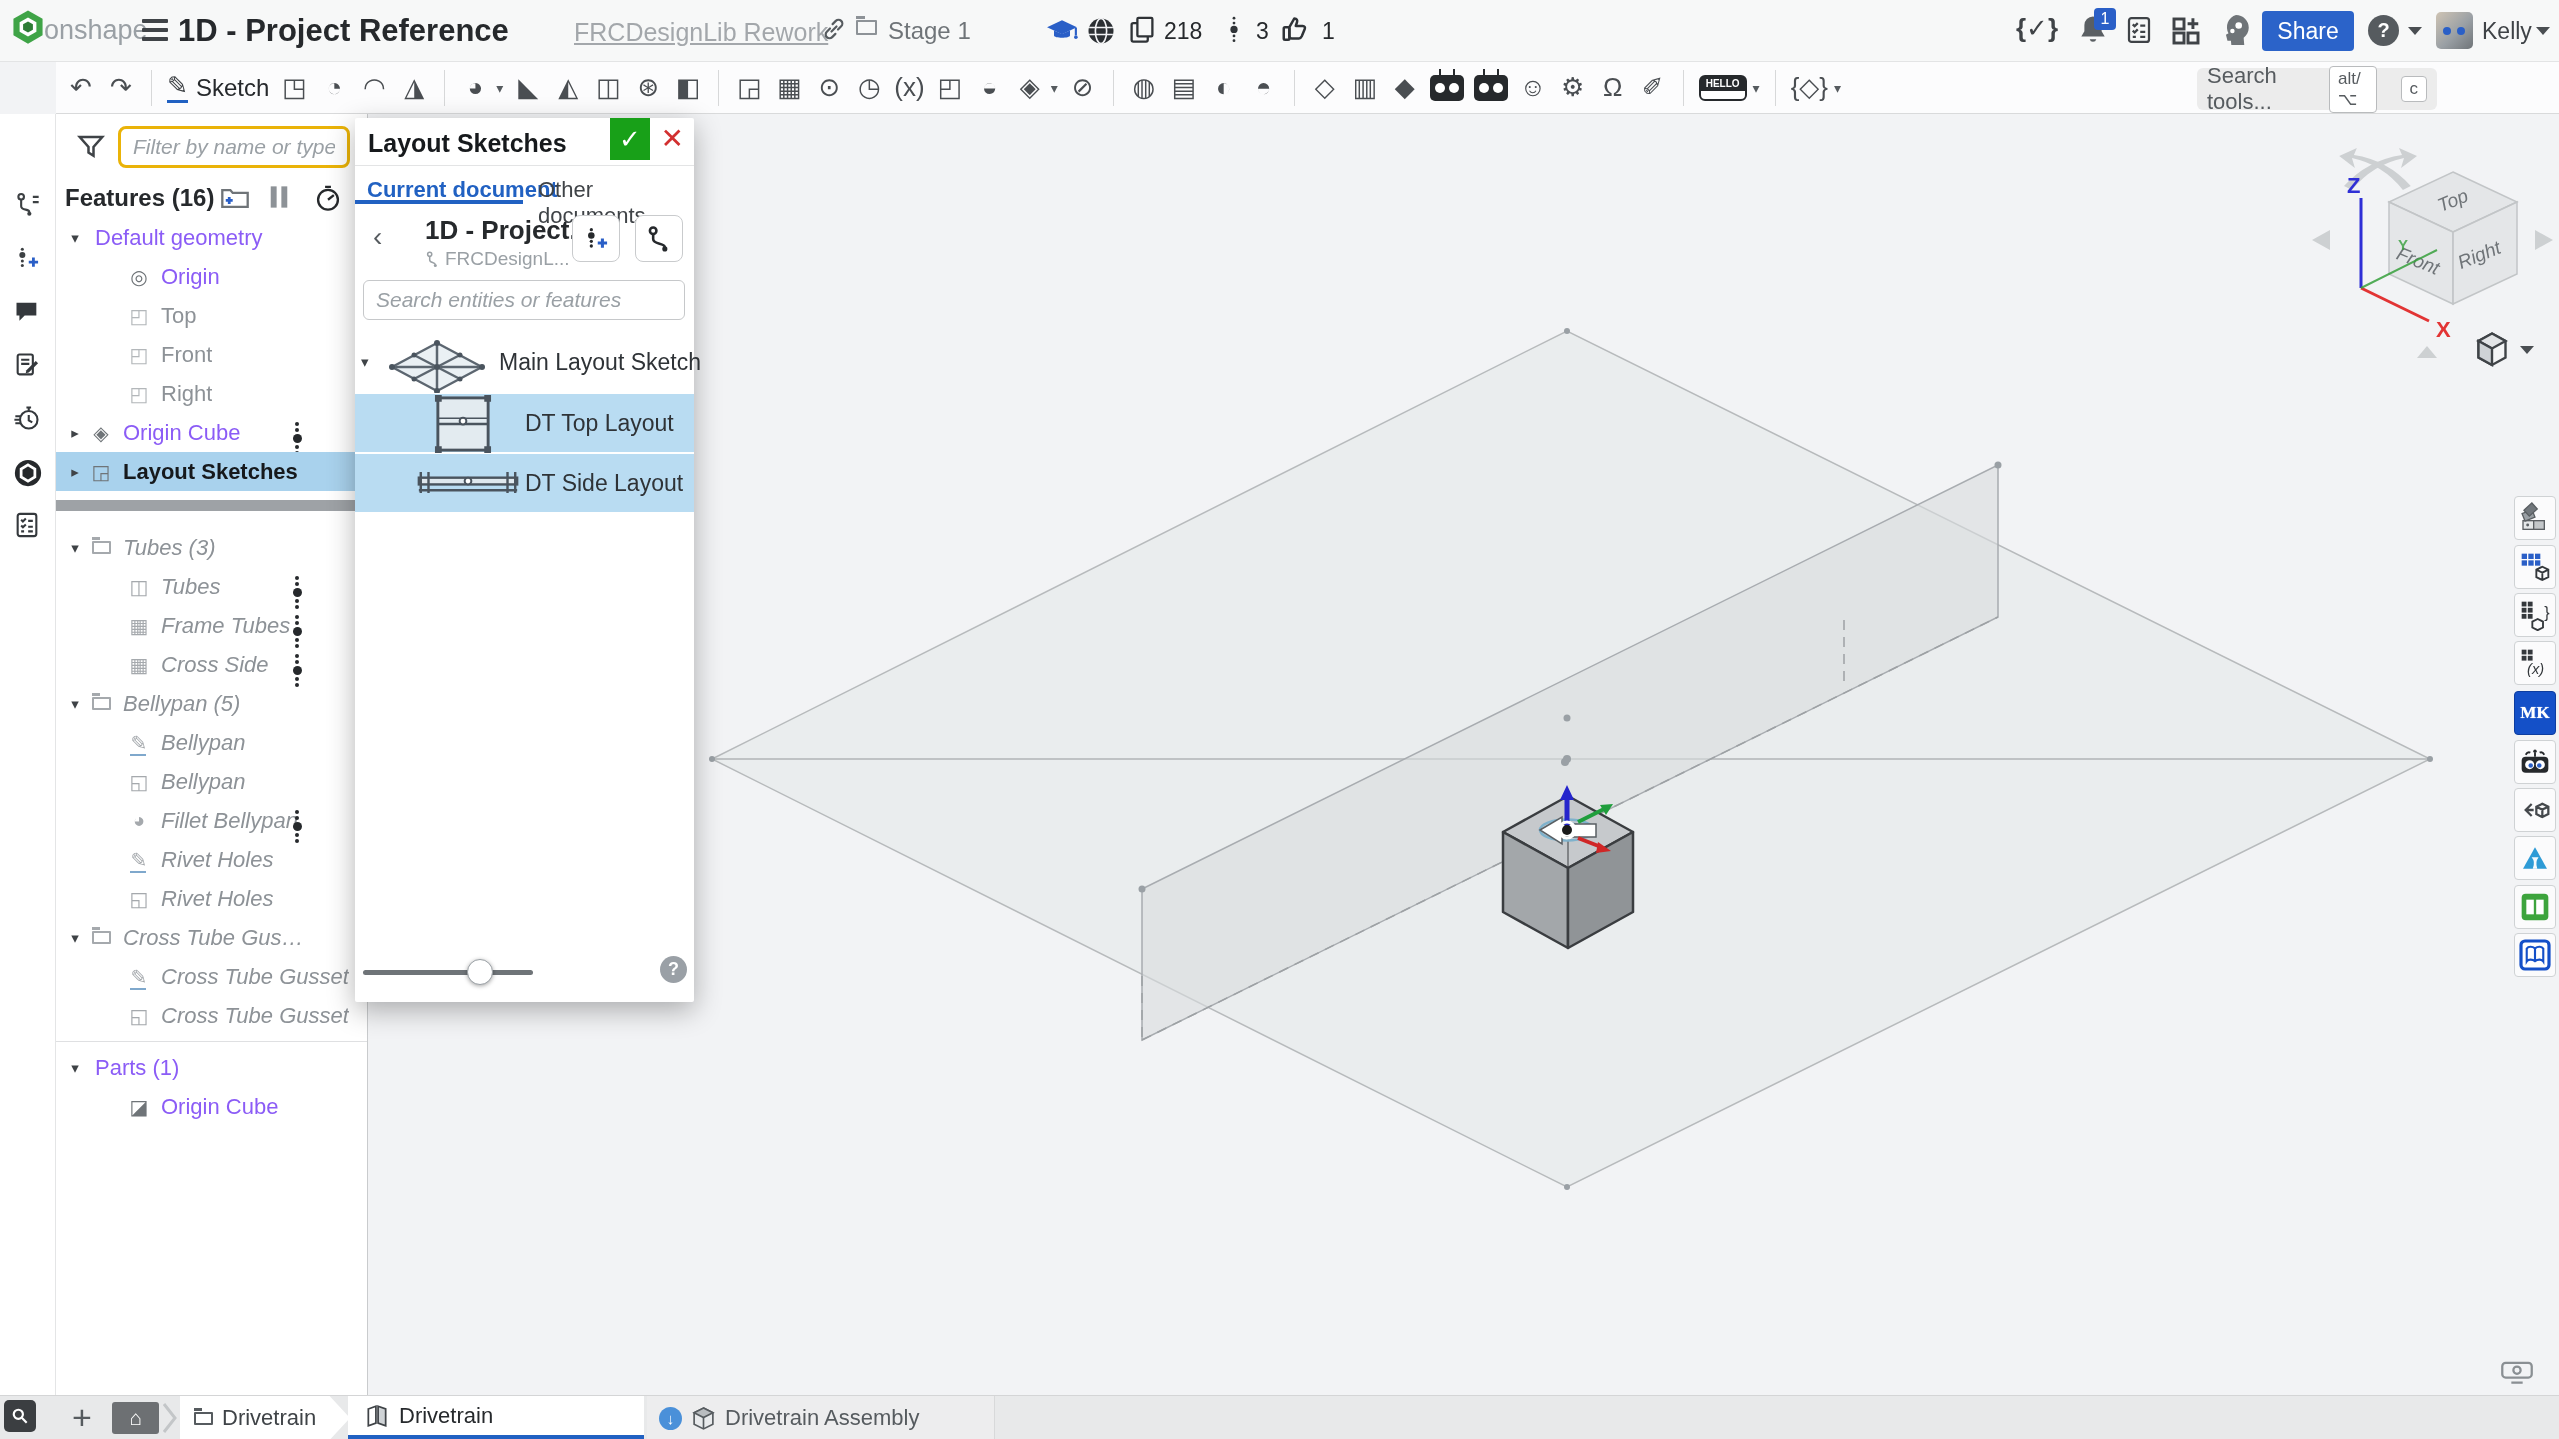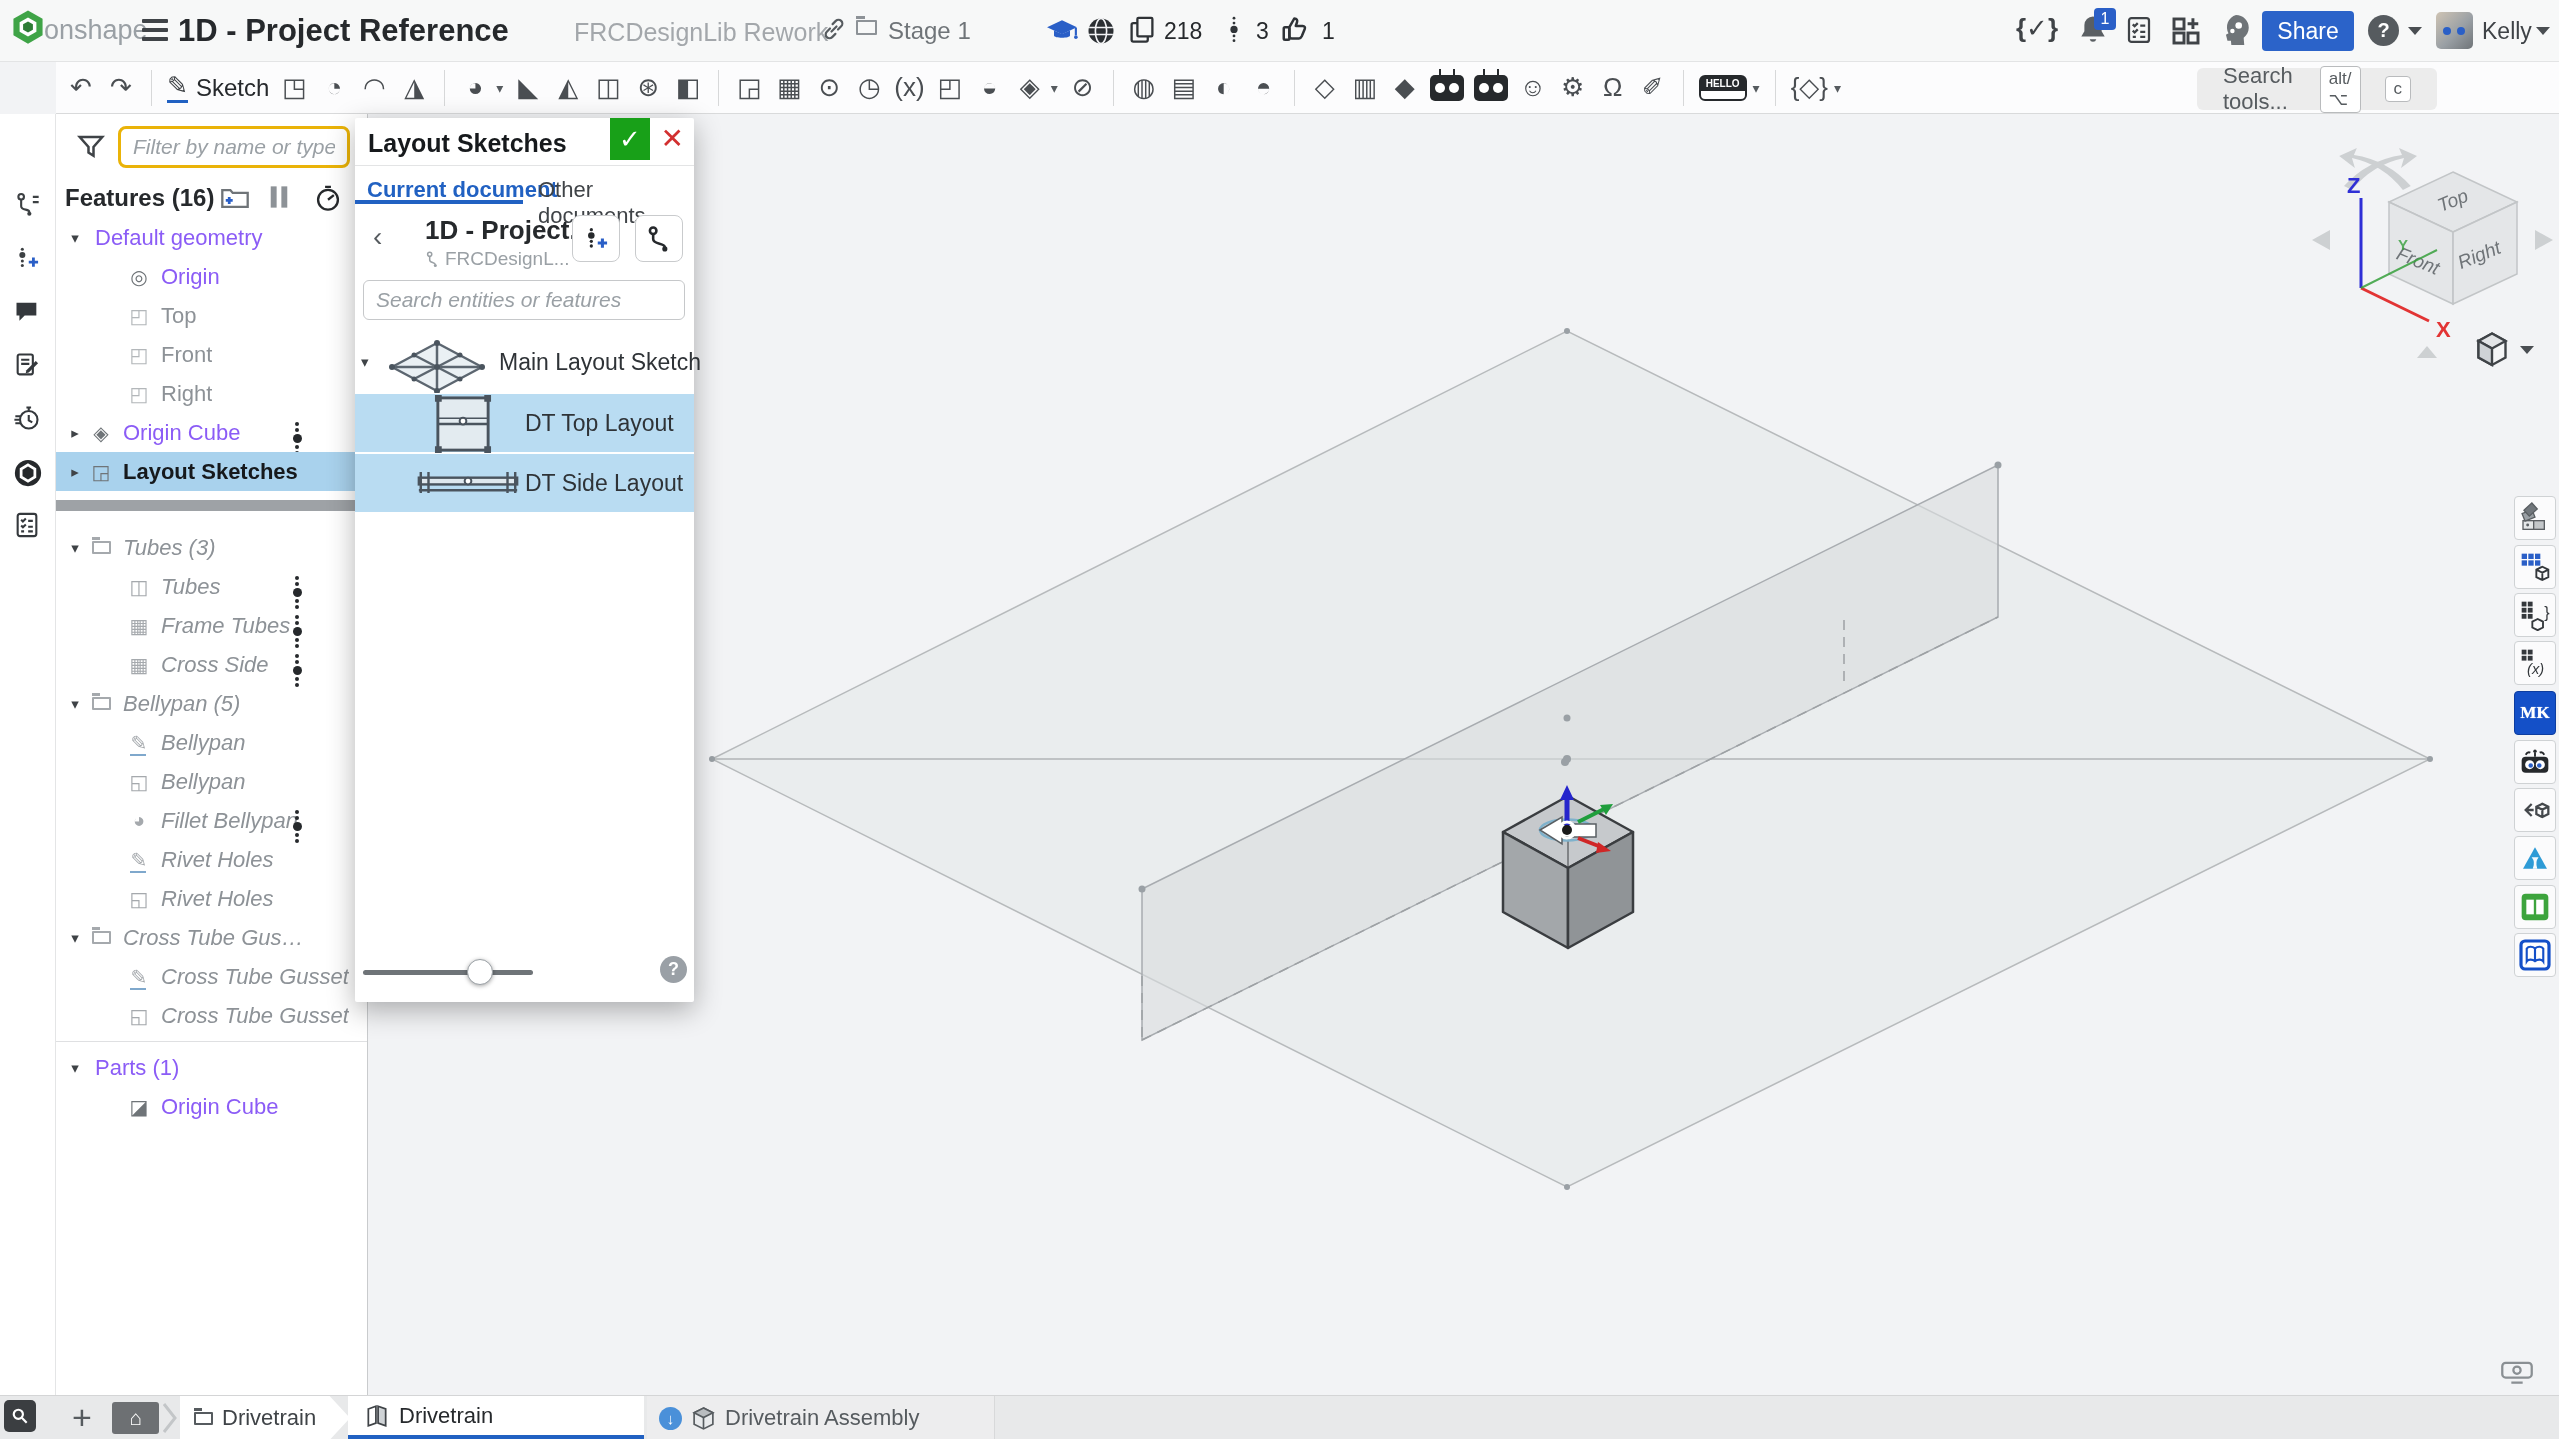--- a/index.html
+++ b/index.html
@@ -11,21 +11,21 @@
   
   #scene { position:absolute; left:0; top:0; z-index:0; }
 
   
   #topbar { position:absolute; left:0; top:0; width:2559px; height:62px; background:#f7f8f8;
     border-bottom:1px solid #e3e4e5; z-index:20; }
   #brand { left:44px; top:15px; font-size:27px; color:#9aa0a5; font-weight:500; }
   #hamburger { left:142px; top:19px; width:26px; height:24px; cursor:pointer; }
   #hamburger i { display:block; height:4px; background:#3f4347; margin-bottom:5px; border-radius:1px; }
   #doc-title { left:178px; top:13px; font-size:31px; font-weight:bold; color:#26292c; }
-  #doc-subtitle { left:574px; top:18px; font-size:25px; color:#a3a7ab; }
+  #doc-subtitle { left:574px; top:18px; font-size:25px; color:#a3a7ab;text-decoration:underline; }
   .tb-stat { font-size:23px; color:#26292c; }
   #ws-label { left:888px; top:17px; font-size:24px; color:#6f7478; }
   #share-btn { left:2262px; top:11px; width:92px; height:40px; background:#2b63c9; color:#fff;
     border:none; border-radius:4px; font-size:23px; text-align:center; line-height:40px; cursor:pointer; }
   #help-btn { left:2368px; top:15px; width:31px; height:31px; border-radius:50%; background:#565b5f;
     color:#fff; font-size:20px; font-weight:bold; text-align:center; line-height:31px; cursor:pointer; }
   .caret { width:0; height:0; border-left:7px solid transparent; border-right:7px solid transparent;
     border-top:8px solid #4a4e52; }
   #avatar { left:2436px; top:12px; width:37px; height:37px; border-radius:5px;
     background:linear-gradient(135deg,#cfc4b4 0%,#9aa0a5 55%,#6f7478 100%); overflow:hidden; }
@@ -46,21 +46,21 @@
   #tb-sketch .pen { font-size:25px; color:#3f4347; border-bottom:3px solid #2161c2; line-height:1.1; }
   #tb-sketch .lab { font-size:24px; color:#26292c; }
   .tb-robot { width:34px; height:26px; background:#26292c; border-radius:5px; position:relative; }
   .tb-robot i { position:absolute; top:8px; width:10px; height:10px; background:#fff; border-radius:50%; }
   .tb-robot i:first-child { left:5px; } .tb-robot i:last-child { right:5px; }
   .tb-robot::before, .tb-robot::after { content:""; position:absolute; top:-6px; width:2px; height:6px; background:#26292c; }
   .tb-robot::before { left:9px; } .tb-robot::after { right:9px; }
   .tb-hello { background:#fff; border:2px solid #26292c; border-radius:6px; font-size:10px; font-weight:bold;
     color:#fff; padding:1px 5px 10px 5px; background:linear-gradient(#26292c 0 14px,#fff 14px); height:auto; }
   #search-tools { position:absolute; right:122px; top:6px; width:240px; height:42px; background:#ececec;
-    border-radius:6px; display:flex; align-items:center; padding:0 26px; gap:24px; cursor:text; }
+    border-radius:6px; display:flex; align-items:center; padding:0 10px; gap:24px; cursor:text; }
   #search-tools .ph { font-size:22px; color:#565b5f; }
   .key-badge { background:#fff; border:1px solid #b9bbbd; border-radius:4px; font-size:17px; color:#565b5f; padding:2px 8px; }
 
   
   #leftstrip { position:absolute; left:0; top:114px; width:56px; height:1281px; background:#fff;
     border-right:1px solid #e4e5e6; z-index:15; }
   .ls-icon { position:absolute; left:13px; width:30px; height:30px; cursor:pointer; }
 
   
   #fpanel { position:absolute; left:56px; top:114px; width:312px; height:1281px; background:#fff;

